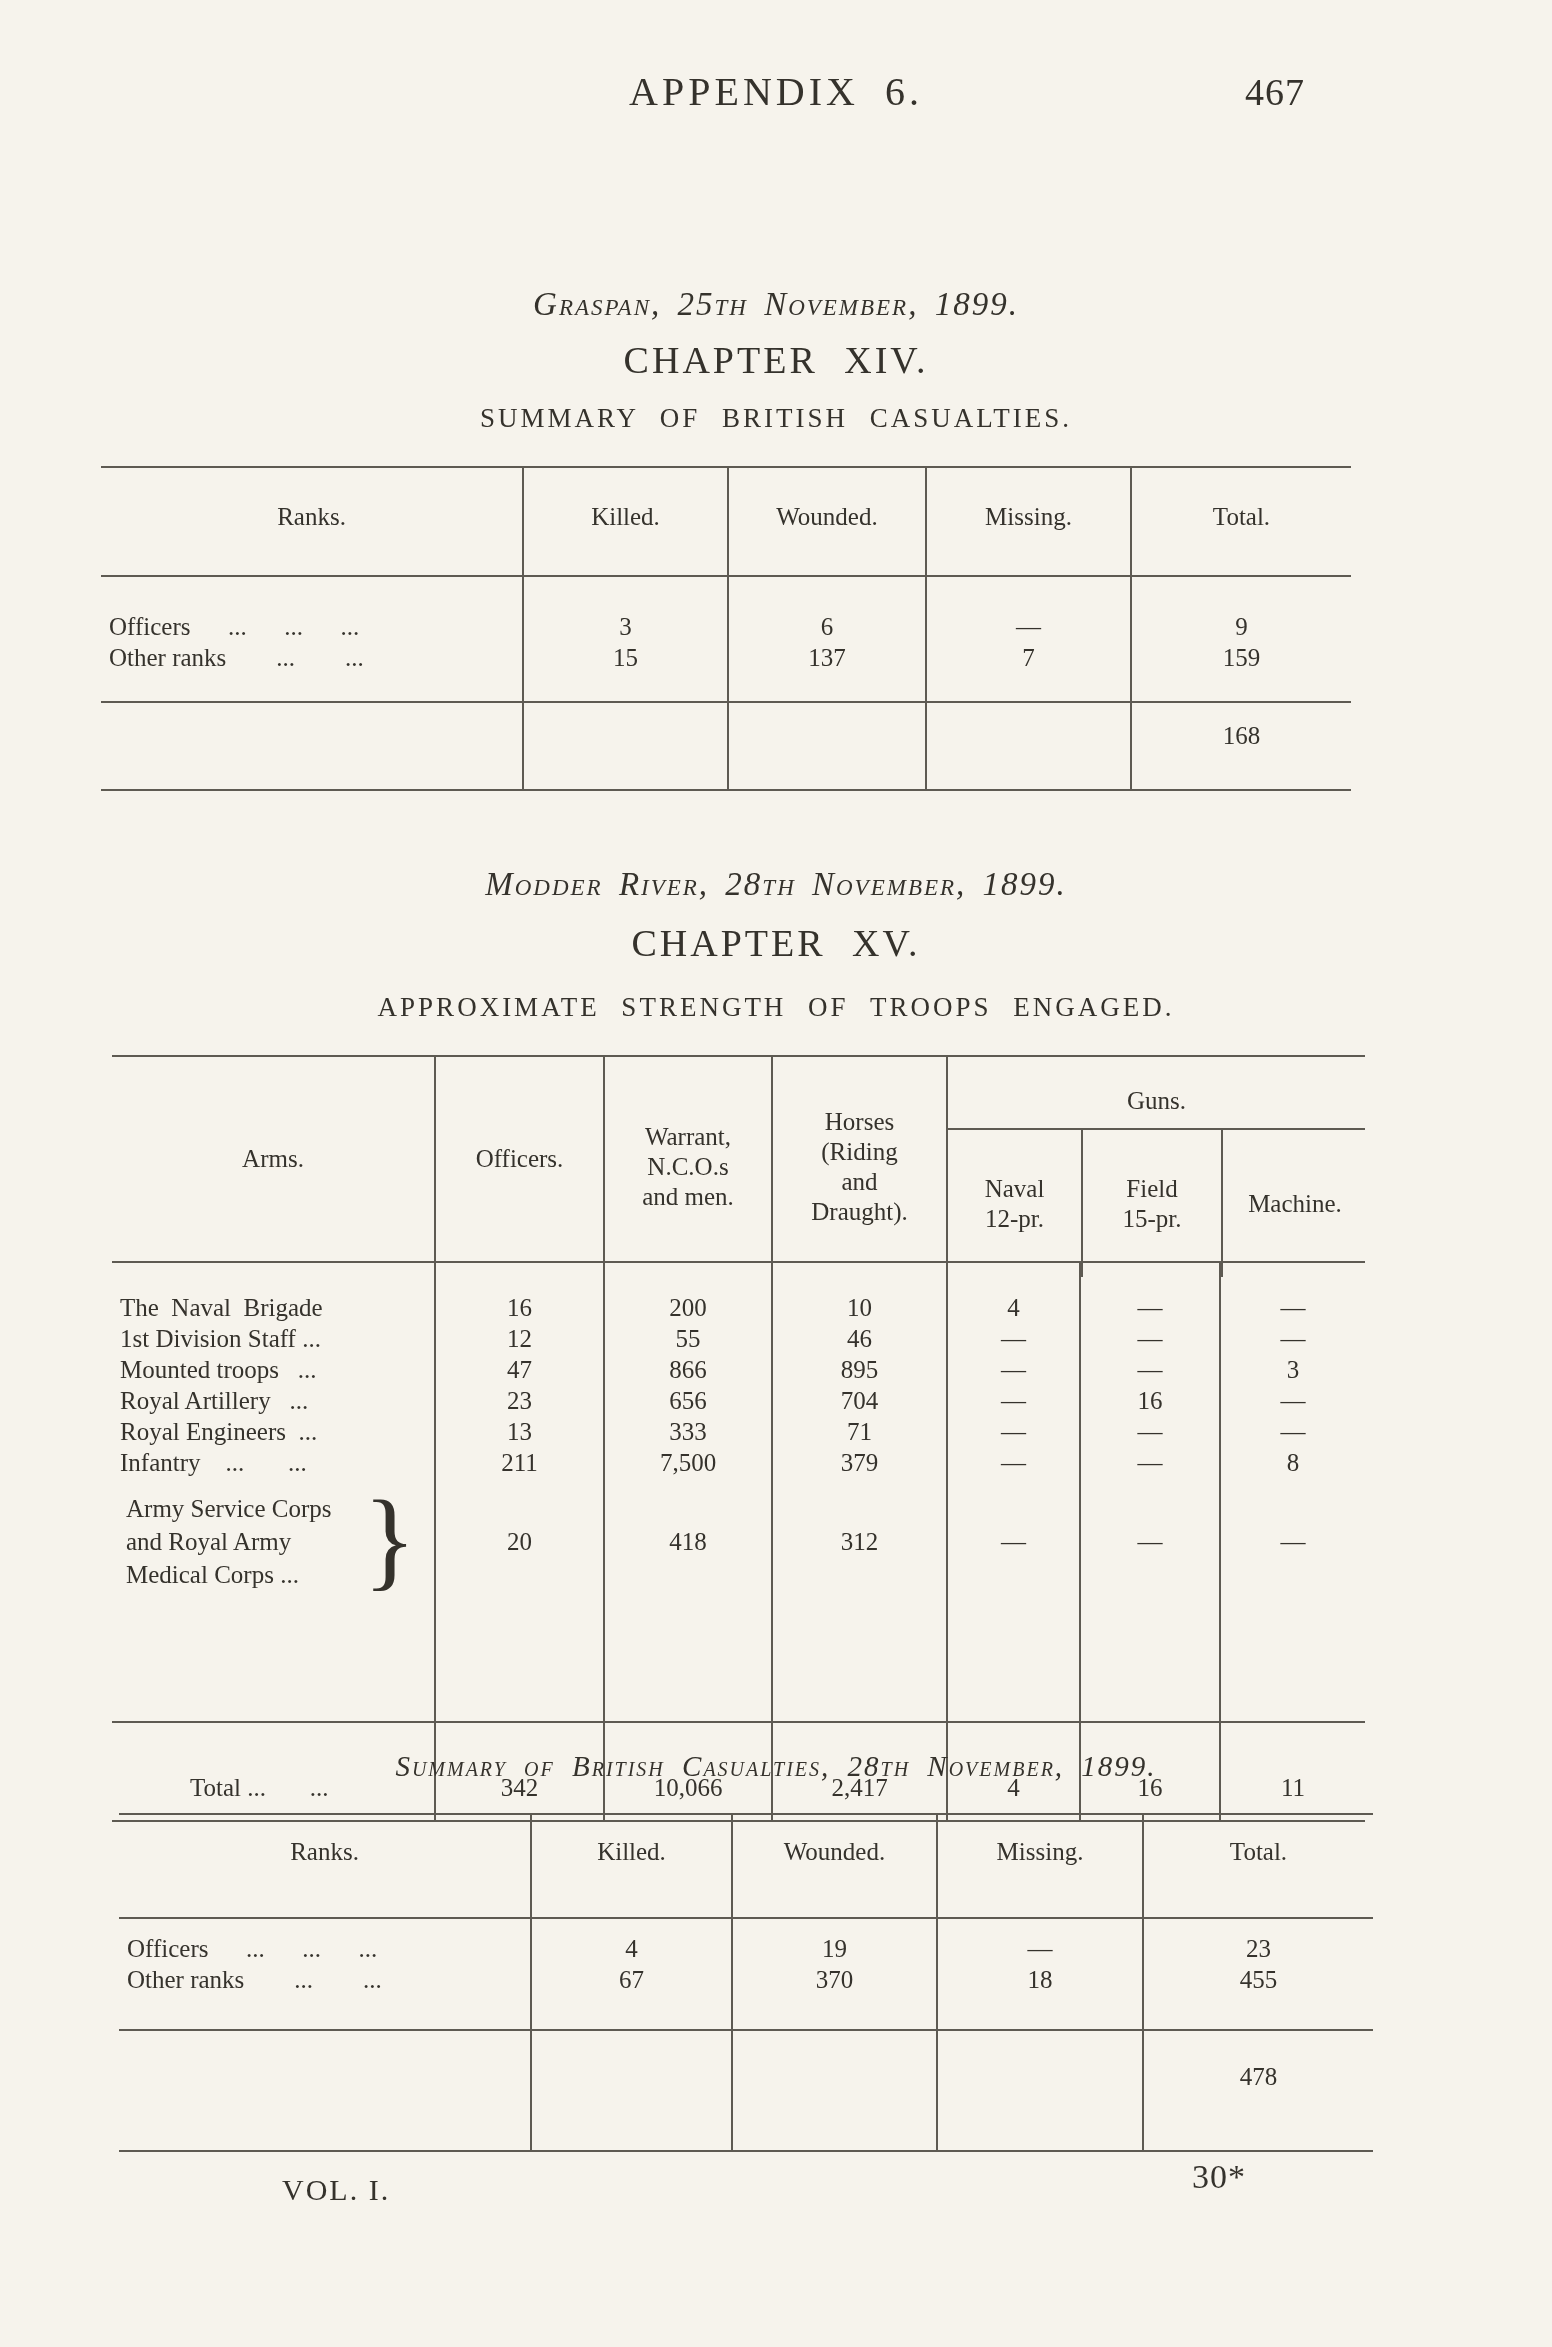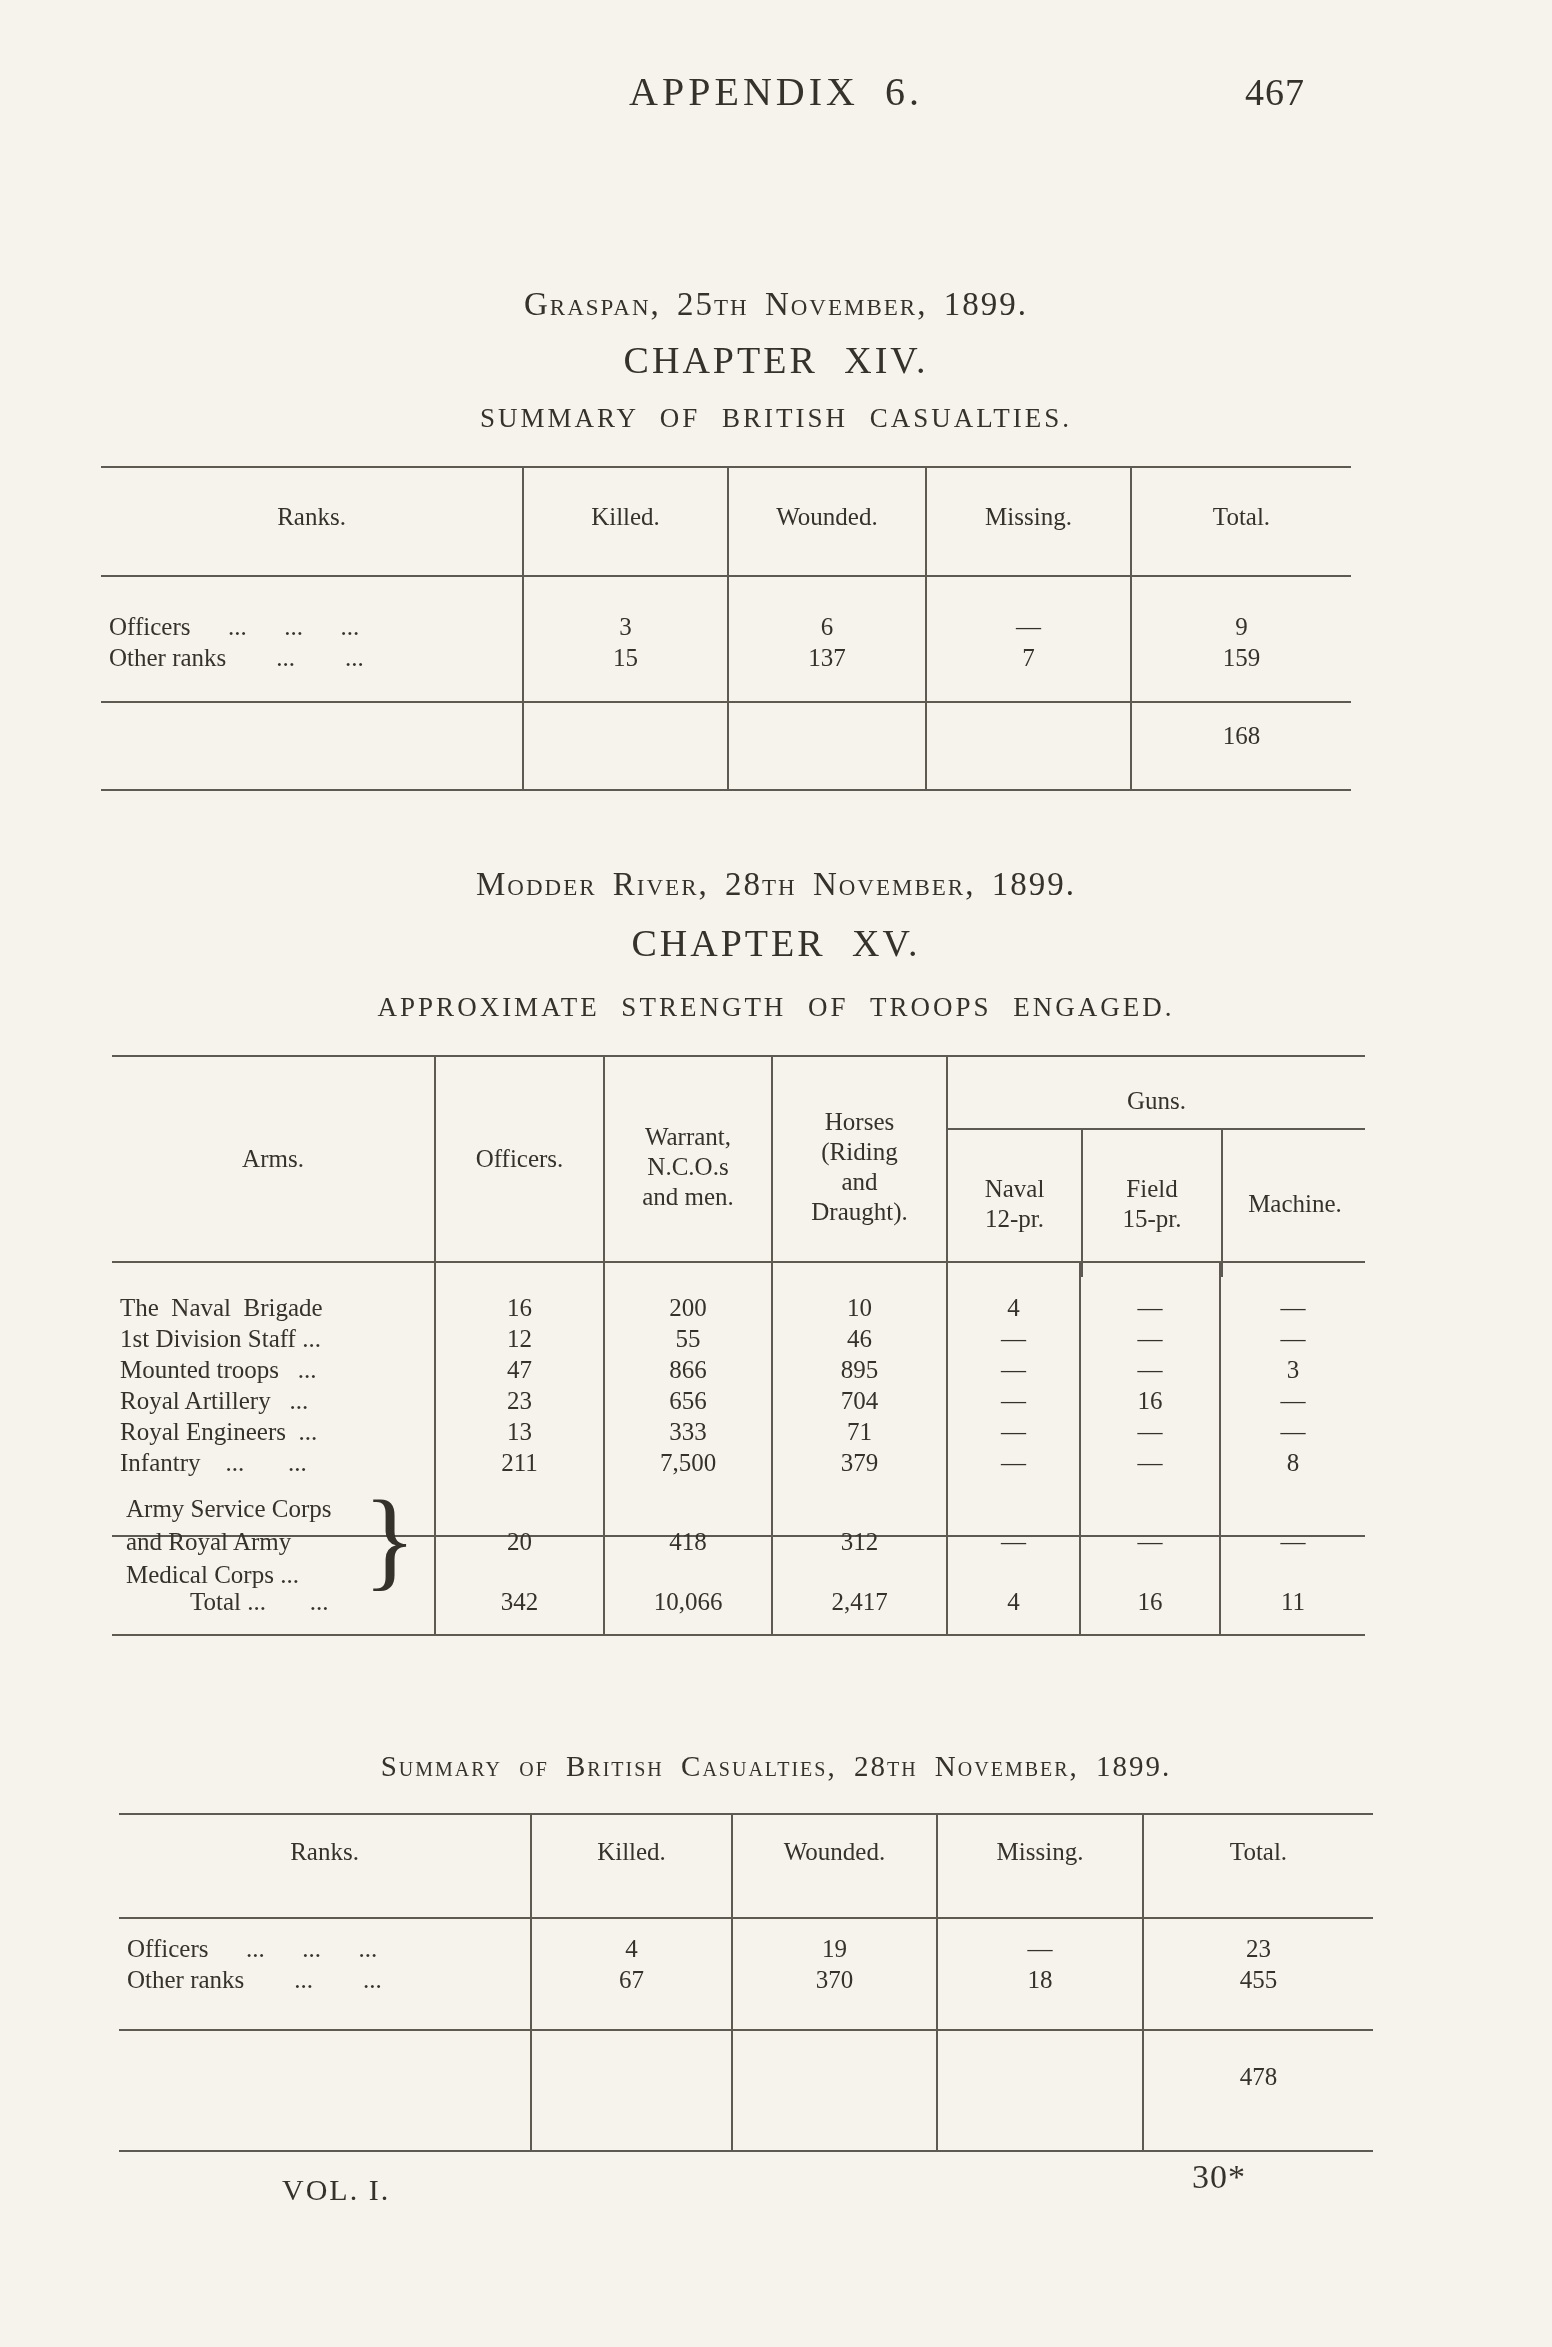--- a/index.html
+++ b/index.html
@@ -9,21 +9,21 @@
     position: relative;
     width: 1552px; height: 2347px;
     background: var(--paper);
     font-family: "Liberation Serif", "DejaVu Serif", serif;
     color: var(--ink);
     overflow: hidden;
   }
   .center { position:absolute; left:46px; width:1460px; text-align:center; }
   .h-appendix { font-size:40px; letter-spacing:4px; word-spacing:12px; }
   .h-pagenum  { position:absolute; font-size:38px; letter-spacing:1px; }
-  .sc { font-variant: small-caps; }
+  .sc { font-variant: small-caps; font-style: italic; }
   .h-place   { font-size:33px; letter-spacing:2px; word-spacing:6px; }
   .h-chapter { font-size:38px; letter-spacing:3px; word-spacing:14px; }
   .h-sub     { font-size:27px; letter-spacing:3px; word-spacing:12px; }
   .h-sum2    { font-size:29px; letter-spacing:2px; word-spacing:8px; }
   .footer-l  { position:absolute; font-size:30px; letter-spacing:2px;margin-left:28px; }
   .footer-r  { position:absolute; font-size:34px; letter-spacing:1px; }
 
   .tbl { position:absolute; border-top:2px solid var(--rule); border-bottom:2px solid var(--rule); }
   .grid { display:grid; }
   .rb { border-bottom:2px solid var(--rule); }
@@ -157,21 +157,21 @@
               <span class="prel">Field
 15-pr.</span>
             </div>
           <div class="cell flexc bl">
               <span class="prel">Machine.</span>
             </div>
         </div>
       </div>
     </div>
 
-    <div class="grid g-str-7 rb" style="height:274px">
+    <div class="grid g-str-7 rb" style="height:460px">
       <div class="cell sdc">
         <div class="sd-row lab">The  Naval  Brigade</div>
         <div class="sd-row lab">1st Division Staff ...</div>
         <div class="sd-row lab">Mounted troops   ...</div>
         <div class="sd-row lab">Royal Artillery   ...</div>
         <div class="sd-row lab">Royal Engineers  ...</div>
         <div class="sd-row lab">Infantry    ...       ...</div>
         <div class="sd-group">
           <div class="gl">Army Service Corps</div>
           <div class="gl">and Royal Army</div>

